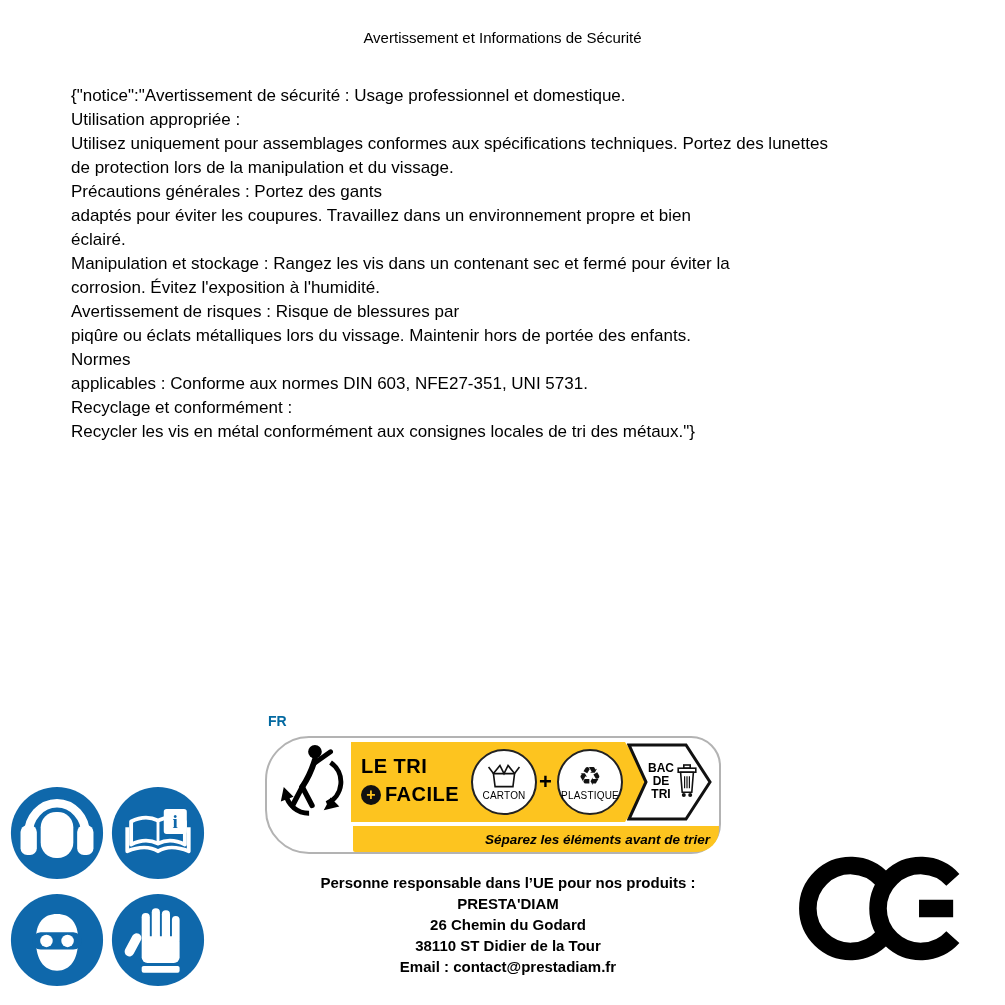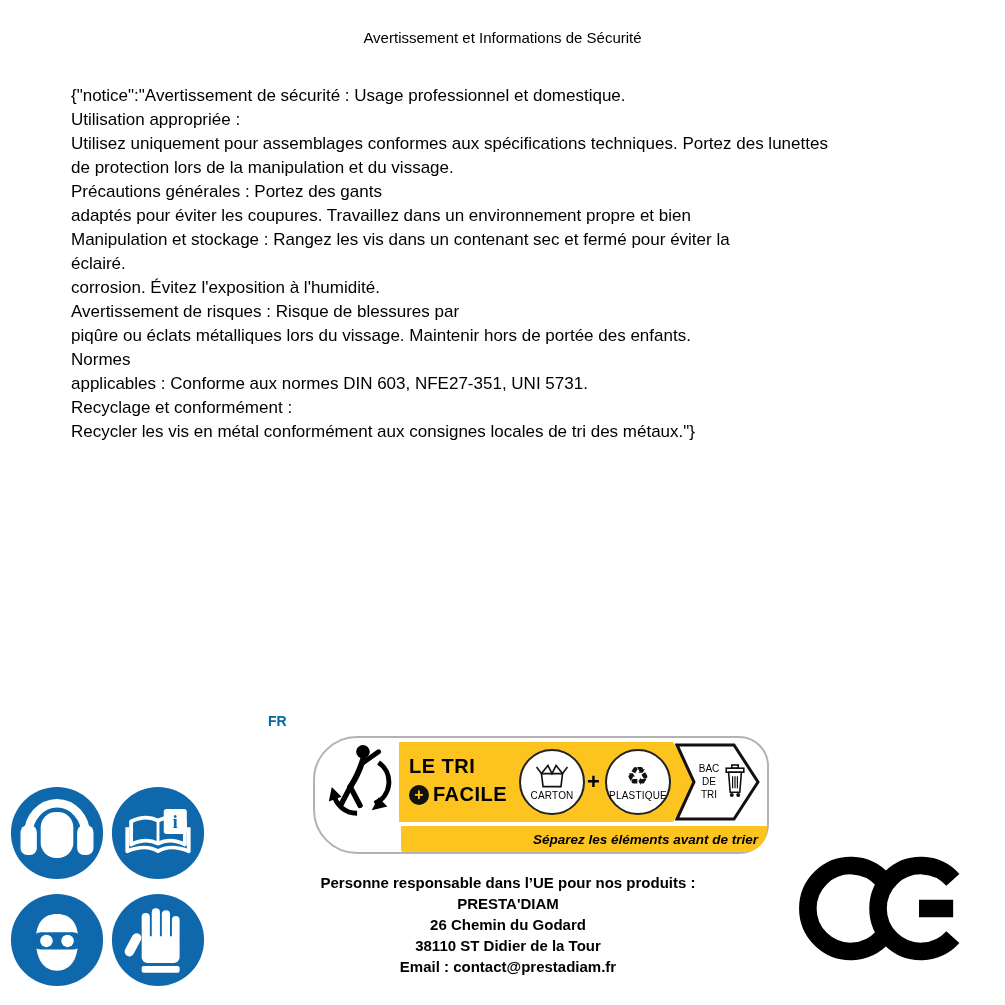--- a/index.html
+++ b/index.html
@@ -16,21 +16,21 @@
   .icon-ear     { left:9px;   top:785px; }
   .icon-book    { left:110px; top:785px; }
   .icon-goggles { left:9px;   top:892px; }
   .icon-gloves  { left:110px; top:892px; }
   .safety-icon svg { width:100%; height:100%; display:block; }
 
   .fr-label { position:absolute; left:268px; top:713px; font-size:14px; font-weight:bold; color:#0369a1; }
 
   .tri-label { position:absolute; left:265px; top:736px; width:456px; height:118px;
                background:#fff; border:2px solid #b3b3b3; box-sizing:border-box;
-               border-radius:44px 30px 30px 44px;margin-left:48px; }
+               border-radius:44px 30px 30px 44px; }
   .triman-zone { position:absolute; left:8px; top:5px; width:76px; height:78px; }
   .triman-zone svg { width:100%; height:100%; display:block; }
 
   .yellow-band { position:absolute; left:84px; top:4px; width:300px; height:80px;
                  background:#fdc41f;
                  clip-path:polygon(0 0, 274px 0, 300px 40px, 274px 80px, 0 80px); }
   .tri-words { position:absolute; left:10px; top:13px; }
   .le-tri { font-size:20px; font-weight:bold; letter-spacing:0.5px; }
   .facile-row { display:flex; align-items:center; margin-top:5px; }
   .plus-disc { display:inline-flex; width:20px; height:20px; border-radius:50%;
@@ -44,21 +44,21 @@
   .mat-circle.carton { left:120px; }
   .mat-circle.plastique { left:206px; }
   .mat-label { font-size:10px; font-weight:normal; letter-spacing:0.2px; margin-top:1px; }
   .carton-icon svg { width:38px; height:26px; display:block; }
   .recycle-glyph { font-family:"DejaVu Sans", sans-serif; font-size:26px; line-height:26px; color:#111; }
   .band-plus { position:absolute; left:188px; top:27px; font-size:22px; font-weight:bold; }
 
   .pennant { position:absolute; left:360px; top:5px; width:86px; height:78px; }
   .pennant > svg { position:absolute; left:0; top:0; width:100%; height:100%; }
   .bac-text { position:absolute; left:21px; top:19px; width:26px; text-align:center;
-              font-size:10px; font-weight:normal; line-height:13px; }
+              font-size:12px; font-weight:bold; line-height:13px; }
   .bin-icon { position:absolute; left:48px; top:15px; }
   .bin-icon svg { width:24px; height:46px; display:block; }
 
   .tagline-strip { position:absolute; left:86px; top:88px; width:366px; height:26px;
                    background:#fdc41f; border-radius:0 0 22px 2px; box-sizing:border-box;
                    display:flex; align-items:center; justify-content:flex-end; padding-right:9px;
                    font-size:13.5px; font-style:italic; font-weight:bold; }
 
   .address { position:absolute; left:268px; top:872px; width:480px; text-align:center;
              font-size:15px; font-weight:bold; line-height:21px; }
@@ -77,22 +77,22 @@
 
   <div class="title">Avertissement et Informations de Sécurité</div>
 
   <div class="notice">
     <div class="notice-line">{"notice":"Avertissement de sécurité : Usage professionnel et domestique.</div>
     <div class="notice-line">Utilisation appropriée :</div>
     <div class="notice-line">Utilisez uniquement pour assemblages conformes aux spécifications techniques. Portez des lunettes</div>
     <div class="notice-line">de protection lors de la manipulation et du vissage.</div>
     <div class="notice-line">Précautions générales : Portez des gants</div>
     <div class="notice-line">adaptés pour éviter les coupures. Travaillez dans un environnement propre et bien</div>
+    <div class="notice-line">éclairé.</div>
     <div class="notice-line">Manipulation et stockage : Rangez les vis dans un contenant sec et fermé pour éviter la</div>
-    <div class="notice-line">éclairé.</div>
     <div class="notice-line">corrosion. Évitez l'exposition à l'humidité.</div>
     <div class="notice-line">Avertissement de risques : Risque de blessures par</div>
     <div class="notice-line">piqûre ou éclats métalliques lors du vissage. Maintenir hors de portée des enfants.</div>
     <div class="notice-line">Normes</div>
     <div class="notice-line">applicables : Conforme aux normes DIN 603, NFE27-351, UNI 5731.</div>
     <div class="notice-line">Recyclage et conformément :</div>
     <div class="notice-line">Recycler les vis en métal conformément aux consignes locales de tri des métaux."}</div>
   </div>
 
   <div class="safety-icon icon-ear">

